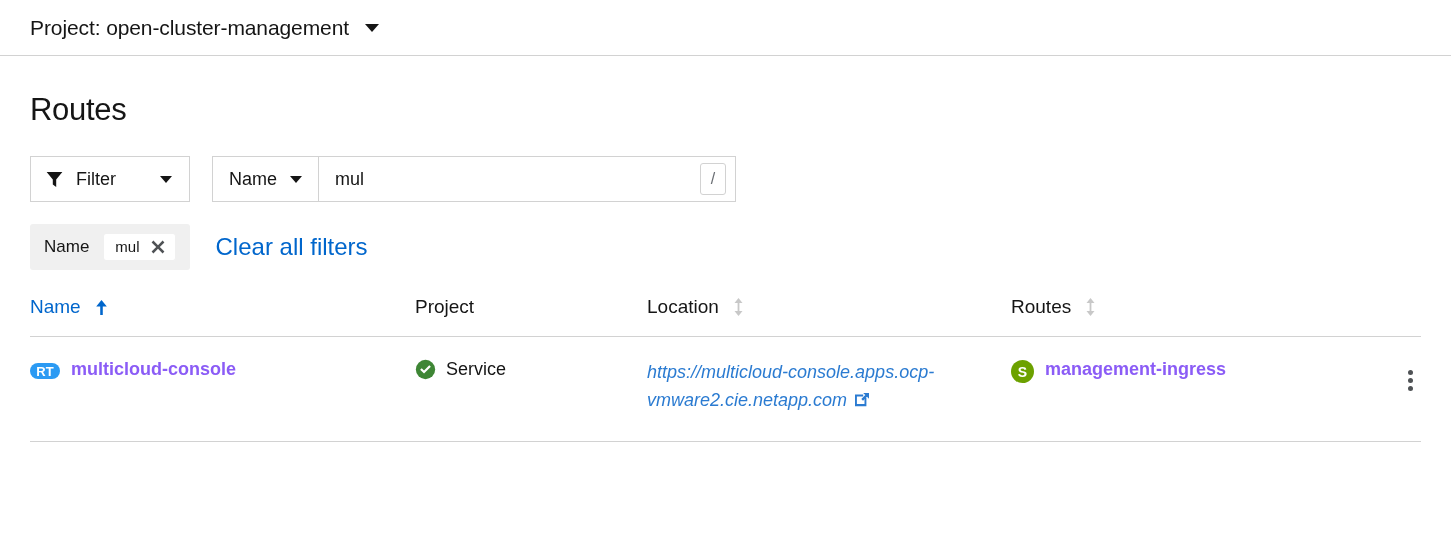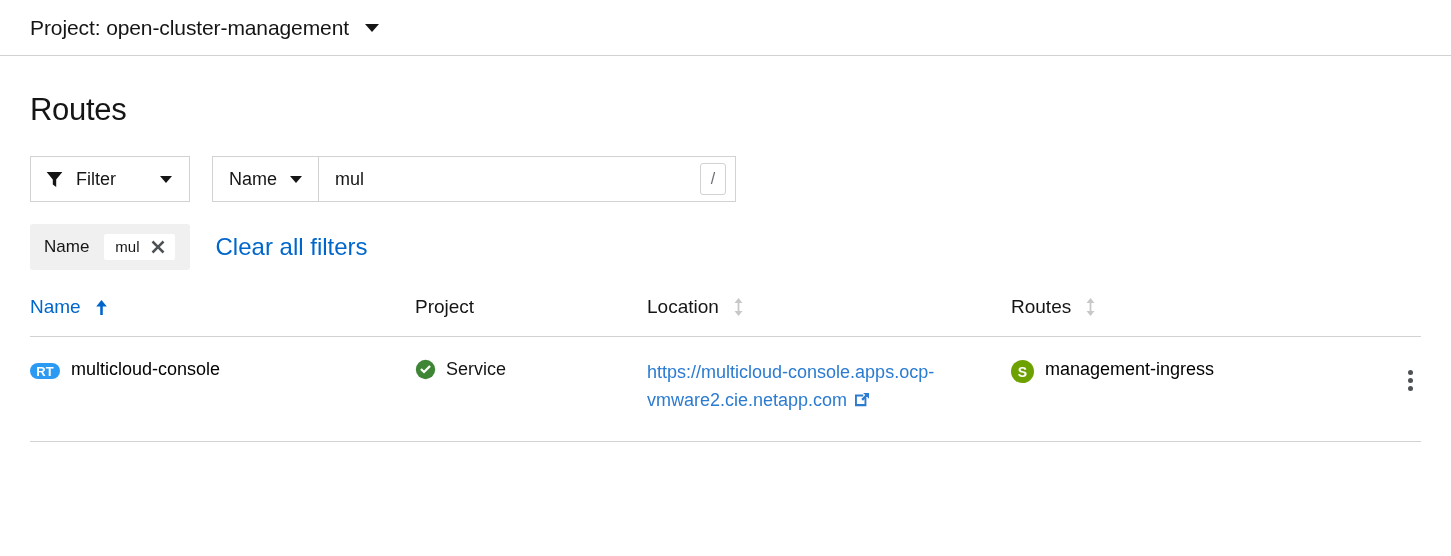--- a/index.html
+++ b/index.html
@@ -289,31 +289,33 @@
     height: 23px;
     border-radius: 50%;
     background: #6ca100;
     color: #fff;
     font-size: 14px;
     font-weight: 700;
     flex: 0 0 auto;
     margin-top: 1px;
   }
   .link {
-    color: #000000;
+    color: #8b5cf6;
     text-decoration: none;
     cursor: pointer;
+    font-weight: bold;
   }
   .link-url {
     color: #2b7bd1;
     text-decoration: none;
     cursor: pointer;
     line-height: 1.55;
     word-break: break-word;
     display: block;
+    font-style: italic;
   }
   .status-cell {
     display: flex;
     align-items: center;
     gap: 10px;
   }
   .check-circle { line-height: 0; flex: 0 0 auto; }
   .status-text { color: #151515; }
 
   td.actions-col { text-align: right; }

